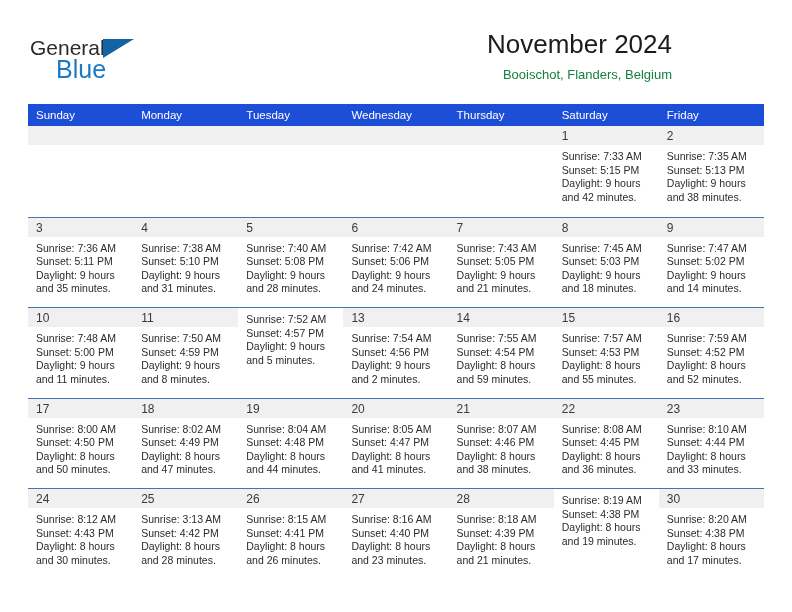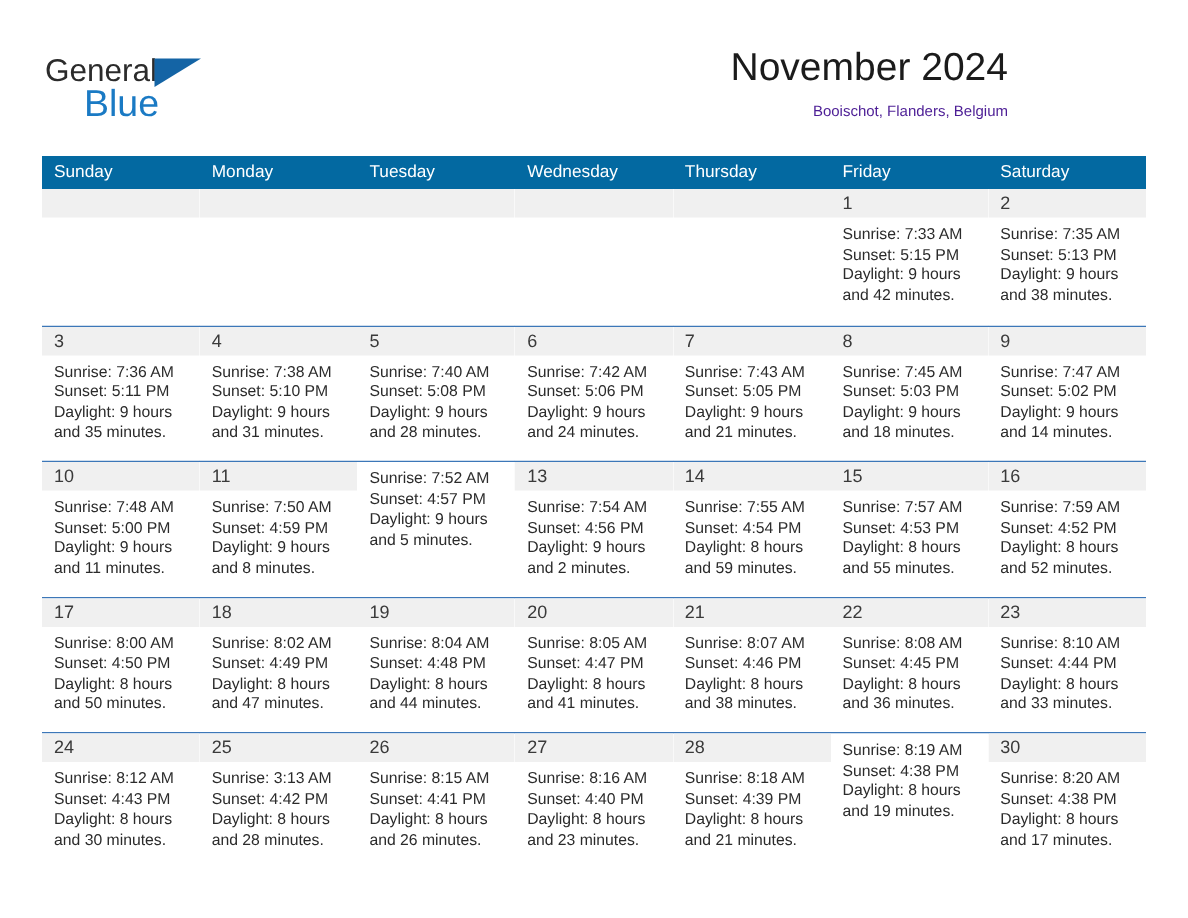--- a/index.html
+++ b/index.html
@@ -74,39 +74,38 @@
   .cal-title {
     font-size: 26px;
     font-weight: normal;
     color: #1b1b1b;
     line-height: 32px;
     white-space: nowrap;
     text-align: right;
   }
   .cal-subtitle {
     margin-top: 6px;
-    font-size: 10px;
-    color: #4c1d95;
+    font-size: 13px;
+    color: #15803d;
     line-height: 18px;
     white-space: nowrap;
   }
 
   
   .calendar {
     position: absolute;
     left: 28px;
     top: 104px;
     width: 736px;
   }
 
   .dow-row {
     display: flex;
-    background: #0369a1;
+    background: #1d4ed8;
     height: 22px;
-    justify-content: flex-end;
   }
   .dow-cell {
     flex: 1 1 0;
     color: #ffffff;
     font-size: 11.5px;
     line-height: 22px;
     padding-left: 8px;
     box-sizing: border-box;
     white-space: nowrap;
   }
@@ -174,22 +173,22 @@
 
   </div>
 
   <div class="calendar">
     <div class="dow-row">
         <div class="dow-cell">Sunday</div>
         <div class="dow-cell">Monday</div>
         <div class="dow-cell">Tuesday</div>
         <div class="dow-cell">Wednesday</div>
         <div class="dow-cell">Thursday</div>
+        <div class="dow-cell">Saturday</div>
         <div class="dow-cell">Friday</div>
-        <div class="dow-cell">Saturday</div>
       </div>
     <div class="weeks-container">
         <div class="week-row">
           <div class="day-cell empty">
             <div class="daynum-band"><span class="daynum"></span></div>
             <div class="cell-body"></div>
           </div>
           <div class="day-cell empty">
             <div class="daynum-band"><span class="daynum"></span></div>
             <div class="cell-body"></div>

